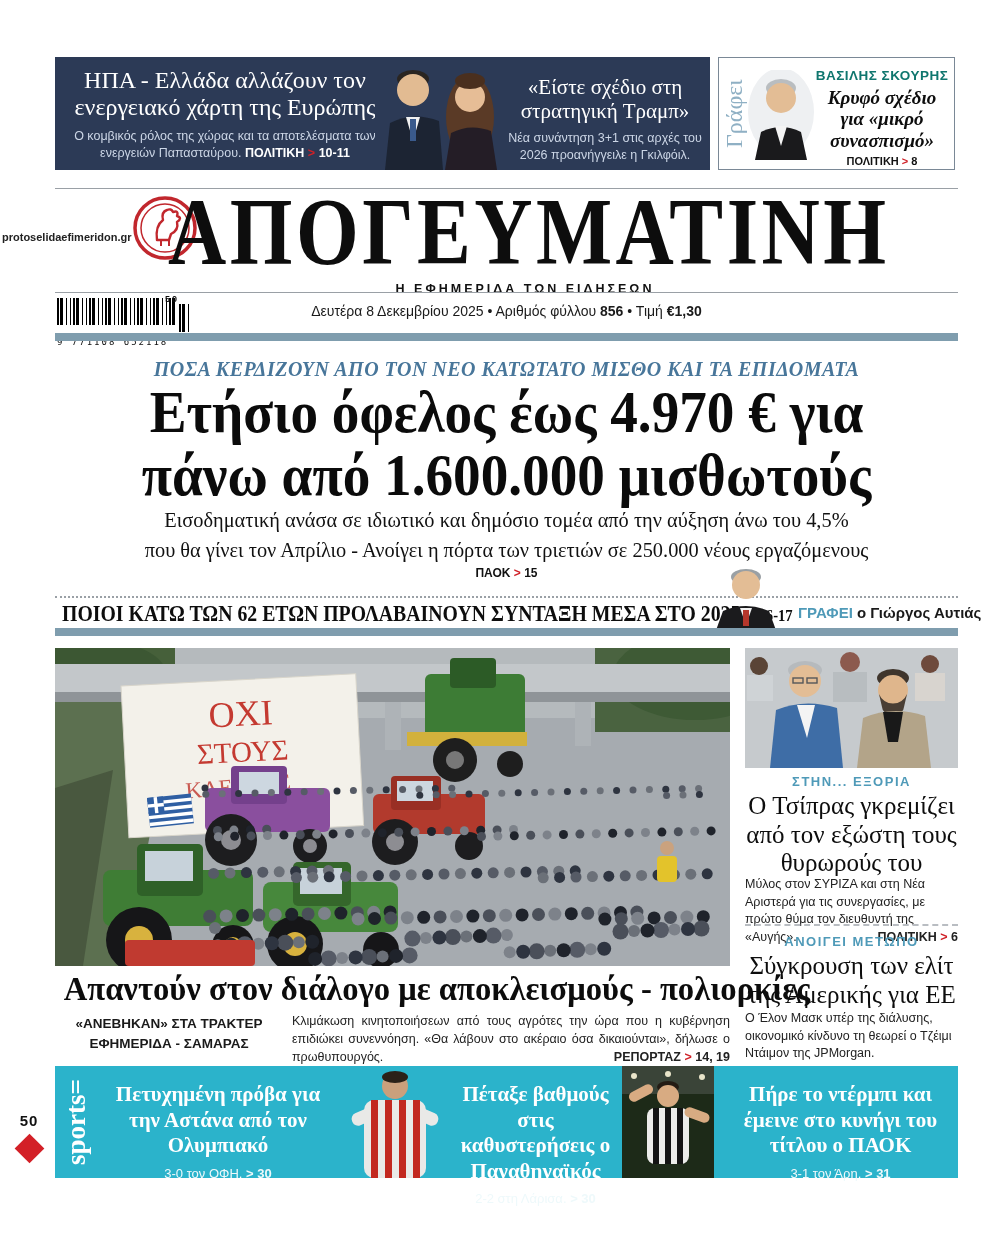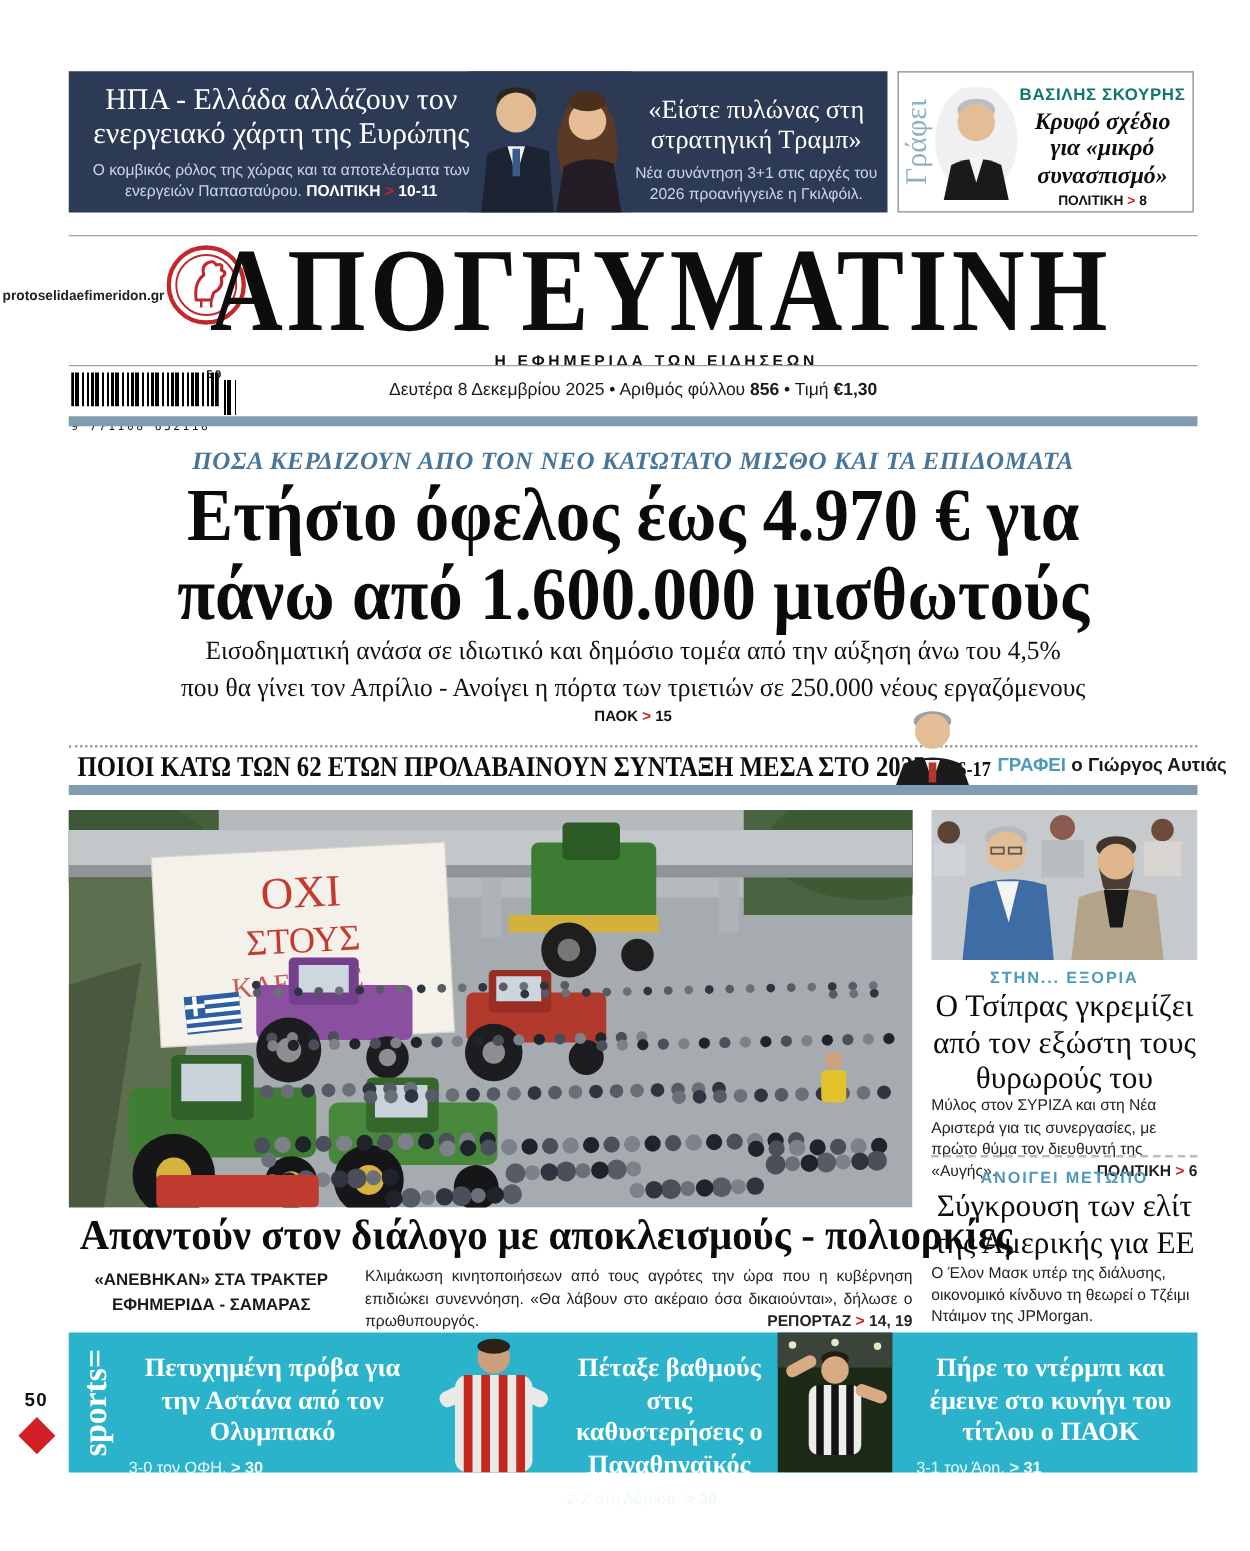--- a/index.html
+++ b/index.html
@@ -13,21 +13,21 @@
 .b{font-weight:bold}
 .bar{background:#7f9dae}
 .cx{transform-origin:50% 50%}
 .cl{transform-origin:0 50%}
 .navy-sub{color:#ccd6e6;font-size:12.5px;line-height:1.35}
 .ref{font-weight:bold;white-space:nowrap}
 .dashline{border-top:2px dashed #b9bdc2}
 .dotline{border-top:2px dotted #9aa0a6}
 .thinrule{border-top:1px solid #9aa0a6}
 .sports-h{color:#fff;font-family:"Liberation Serif",serif;font-weight:bold;font-size:21px;line-height:1.22;text-align:center}
-.sports-n{color:#eef9fb;font-size:13px;margin-top:7px}
+.sports-n{color:#eef9fb;font-size:13px;text-align:center;margin-top:7px}
 .seclabel{color:#4f9ab8;font-weight:bold;font-size:13px;letter-spacing:1.5px;text-align:center}
 .colhead{font-family:"Liberation Serif",serif;font-size:25px;line-height:1.14;text-align:center;color:#0d0d0d}
 .colsum{font-size:12.5px;line-height:1.4;color:#222}
 .barcode{height:27px;background:repeating-linear-gradient(90deg,#000 0 2px,#fff 2px 3px,#000 3px 6px,#fff 6px 9px,#000 9px 10px,#fff 10px 13px,#000 13px 14px,#fff 14px 16px)}
 </style>
 </head>
 <body>
 
 <div id="page">
 
@@ -53,21 +53,21 @@
       <polygon points="31,60 45,60 38,84" fill="#f1f1f1"></polygon>
       <rect x="35" y="62" width="6" height="22" fill="#3a5a8c"></rect>
 
       <ellipse cx="95" cy="60" rx="24" ry="42" fill="#5a3a26"></ellipse>
       <circle cx="95" cy="40" r="15" fill="#e6bd96"></circle>
       <ellipse cx="95" cy="24" rx="15" ry="8" fill="#4a2f1e"></ellipse>
       <path d="M70,113 L76,76 Q95,66 116,74 L122,113 Z" fill="#241d26"></path>
     </svg>
 
     <div class="abs ctr" style="left:452px;top:18px;width:196px;">
-      <div class="serif" style="color:#fff;font-size:21px;line-height:1.15;">«Είστε πυλώνας στη στρατηγική Τραμπ»</div>
+      <div class="serif" style="color:#fff;font-size:21px;line-height:1.15;">«Είστε σχέδιο στη στρατηγική Τραμπ»</div>
       <div class="navy-sub" style="margin-top:7px;">Νέα συνάντηση 3+1 στις αρχές του 2026 προανήγγειλε η Γκιλφόιλ.</div>
     </div>
   </div>
 
   <div class="abs" style="left:718px;top:57px;width:237px;height:113px;background:#fff;border:1px solid #7a8896;">
     <div class="abs" style="left:2px;top:8px;height:96px;writing-mode:vertical-rl;transform:rotate(180deg);
                 font-family:'Liberation Serif',serif;font-size:24px;color:#8fb0c4;text-align:center;width:24px;">Γράφει</div>
     <svg class="abs" style="left:28px;top:12px;width:68px;height:90px;" viewBox="0 0 68 90" preserveAspectRatio="none">
       <ellipse cx="34" cy="42" rx="33" ry="44" fill="#eef0f2"></ellipse>
       <ellipse cx="34" cy="18" rx="15" ry="9" fill="#b9bdc0"></ellipse>

